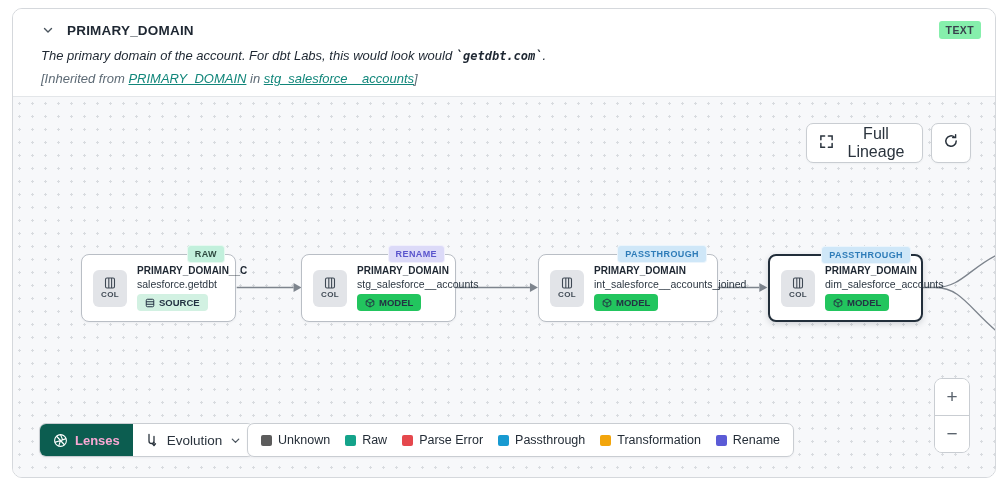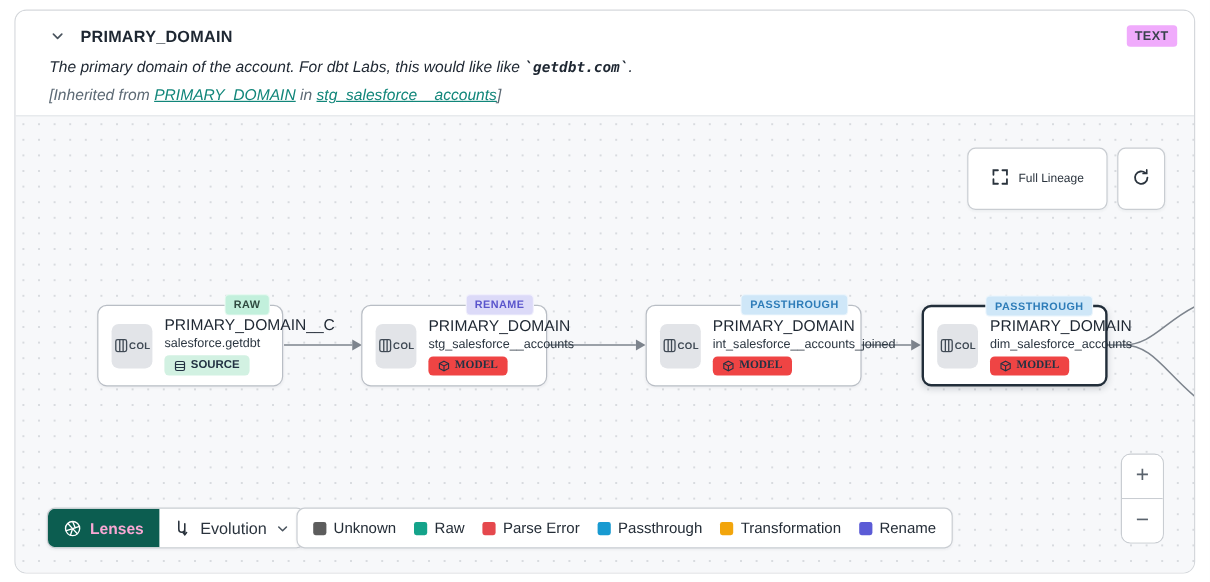--- a/index.html
+++ b/index.html
@@ -7,52 +7,52 @@
   .panel {
     position: absolute; left: 12px; top: 8px; width: 984px; height: 470px;
     background: #fff; border: 1px solid #d5d8dc; border-radius: 10px; overflow: hidden;
   }
   
   .hdr { position: relative; height: 87px; background: #fff; padding: 12px 14px 0 14px; }
   .hdr-row { display: flex; align-items: center; gap: 10px; }
   .chev-btn { width: 18px; height: 18px; display: flex; align-items: center; justify-content: center; margin-left: 12px; background: none; border: none; cursor: pointer; }
   .hdr-title { font-weight: bold; font-size: 13.5px; letter-spacing: .2px; }
   .spacer { flex: 1; }
-  .type-badge { background: #f0abfc; color: #39424d; font-size: 10.5px; font-weight: bold; padding: 3px 7px; border-radius: 3px; letter-spacing: .4px; }
+  .type-badge { background: #86efac; color: #39424d; font-size: 10.5px; font-weight: bold; padding: 3px 7px; border-radius: 3px; letter-spacing: .4px; }
   .desc { font-style: italic; font-size: 13px; margin: 9px 0 0 14px; color: #1e2732; }
   .desc code { font-family: "DejaVu Sans Mono", monospace; font-weight: bold; font-size: 12px; }
   .inherited { font-style: italic; font-size: 13px; margin: 8px 0 0 14px; color: #5d6a75; }
   .inherited a { color: #11867a; text-decoration: underline; cursor: pointer; }
   
   .canvas {
     position: absolute; left: 0; top: 87px; width: 984px; height: 383px;
     background-color: #f7f8fa;
     background-image: radial-gradient(#d8dbdf 1px, transparent 1.2px);
     background-size: 13px 13px;
     border-top: 1px solid #e3e6e9;
   }
   .edges { position: absolute; inset: 0; width: 100%; height: 100%; }
   
   .btn { position: absolute; display: flex; align-items: center; justify-content: center; gap: 8px;
-    background: #fff; border: 1px solid #c9cdd2; border-radius: 7px; height: 52px; cursor: pointer;
-    font-size: 10px; color: #2a333d; box-shadow: 0 1px 2px rgba(30,40,50,.04); }
+    background: #fff; border: 1px solid #c9cdd2; border-radius: 7px; height: 40px; cursor: pointer;
+    font-size: 16px; color: #2a333d; box-shadow: 0 1px 2px rgba(30,40,50,.04); }
   .btn-full { left: 793px; top: 26px; width: 117px; padding: 0 12px; }
   .btn-refresh { left: 918px; top: 26px; width: 40px; }
   
   .node { position: absolute; height: 68px; background: #fff; border: 1px solid #b9bec5; border-radius: 8px;
     display: flex; align-items: center; padding: 0 10px 0 11px; cursor: pointer; box-shadow: 0 1px 2px rgba(30,40,50,.05); }
   .node.selected { border: 2px solid #222e3a; box-shadow: 0 2px 6px rgba(30,40,50,.18); }
-  .col-chip { width: 34px; height: 37px; background: #e2e4e8; border-radius: 6px; display: flex; align-items: center; justify-content: center; gap: 1px; flex: none; }
+  .col-chip { width: 34px; height: 37px; background: #e2e4e8; border-radius: 6px; display: flex; flex-direction: column; align-items: center; justify-content: center; gap: 1px; flex: none; }
   .col-chip .lbl { font-size: 8px; font-weight: bold; color: #3f4954; letter-spacing: .3px; }
   .node-text { margin-left: 10px; display: flex; flex-direction: column; align-items: flex-start; }
-  .node-title { font-size: 13px; font-weight: normal; color: #1e2732; }
+  .node-title { font-size: 10px; font-weight: bold; color: #1e2732; }
   .node-sub { font-size: 10.5px; color: #2c3742; margin-top: 2px; }
   .res-badge { margin-top: 4px; display: inline-flex; align-items: flex-end; gap: 4px; font-size: 9.5px; font-weight: bold; color: #233243; padding: 3px 8px; border-radius: 4px; }
   .res-source { background: #d2f1e2; }
-  .res-model { background: #ef4444; font-family: Liberation Serif, serif; }
+  .res-model { background: #22c55e; }
   .tag { position: absolute; top: -10px; right: 10px; font-size: 9px; font-weight: bold; letter-spacing: .4px; padding: 3px 7px; border-radius: 4px; border: 1px solid rgba(255,255,255,.6); }
   .tag-raw { background: #c2f0dc; color: #2f4a40; }
   .tag-rename { background: #dcdaf8; color: #5a55cc; }
   .tag-pass { background: #cfe7f8; color: #2e7cb8; }
   
   .zoomctl { position: absolute; left: 921px; top: 281px; width: 36px; height: 75px; background: #fff; border: 1px solid #c9cdd2; border-radius: 8px; display: flex; flex-direction: column; overflow: hidden; }
   .zoomctl button { flex: 1; background: #fff; border: none; font-size: 19px; color: #5a636d; cursor: pointer; font-family: "Liberation Sans", sans-serif; }
   .zoomctl button:first-child { border-bottom: 1px solid #c9cdd2; }
   
   .lenses { position: absolute; left: 26px; top: 326px; height: 34px; display: flex; border-radius: 7px; overflow: hidden; border: 1px solid #c9cdd2; box-shadow: 0 1px 2px rgba(30,40,50,.05); }
@@ -72,21 +72,21 @@
     <div class="hdr-row">
       <button class="chev-btn">
         <svg width="12" height="12" viewBox="0 0 12 12">
             <path d="M2.5 4.5 L6 8 L9.5 4.5" fill="none" stroke="#4a545e" stroke-width="1.4" stroke-linecap="round" stroke-linejoin="round"></path>
           </svg>
       </button>
       <div class="hdr-title">PRIMARY_DOMAIN</div>
       <div class="spacer"></div>
       <div class="type-badge">TEXT</div>
     </div>
-    <div class="desc"><span>The primary domain of the account. For dbt Labs, this would like like </span><code>`getdbt.com`</code><span>.</span></div>
+    <div class="desc"><span>The primary domain of the account. For dbt Labs, this would look would </span><code>`getdbt.com`</code><span>.</span></div>
     <div class="inherited"><span>[Inherited from </span><a>PRIMARY_DOMAIN</a><span> in </span><a>stg_salesforce__accounts</a><span>]</span></div>
   </div>
 
   <div class="canvas">
 
     <svg class="edges" viewBox="0 0 984 383">
       <g stroke="#7d848d" stroke-width="1.3" fill="none">
         <path d="M223 191 H280"></path>
         <path d="M443 191 H517"></path>
         <path d="M705 191 H747"></path>

